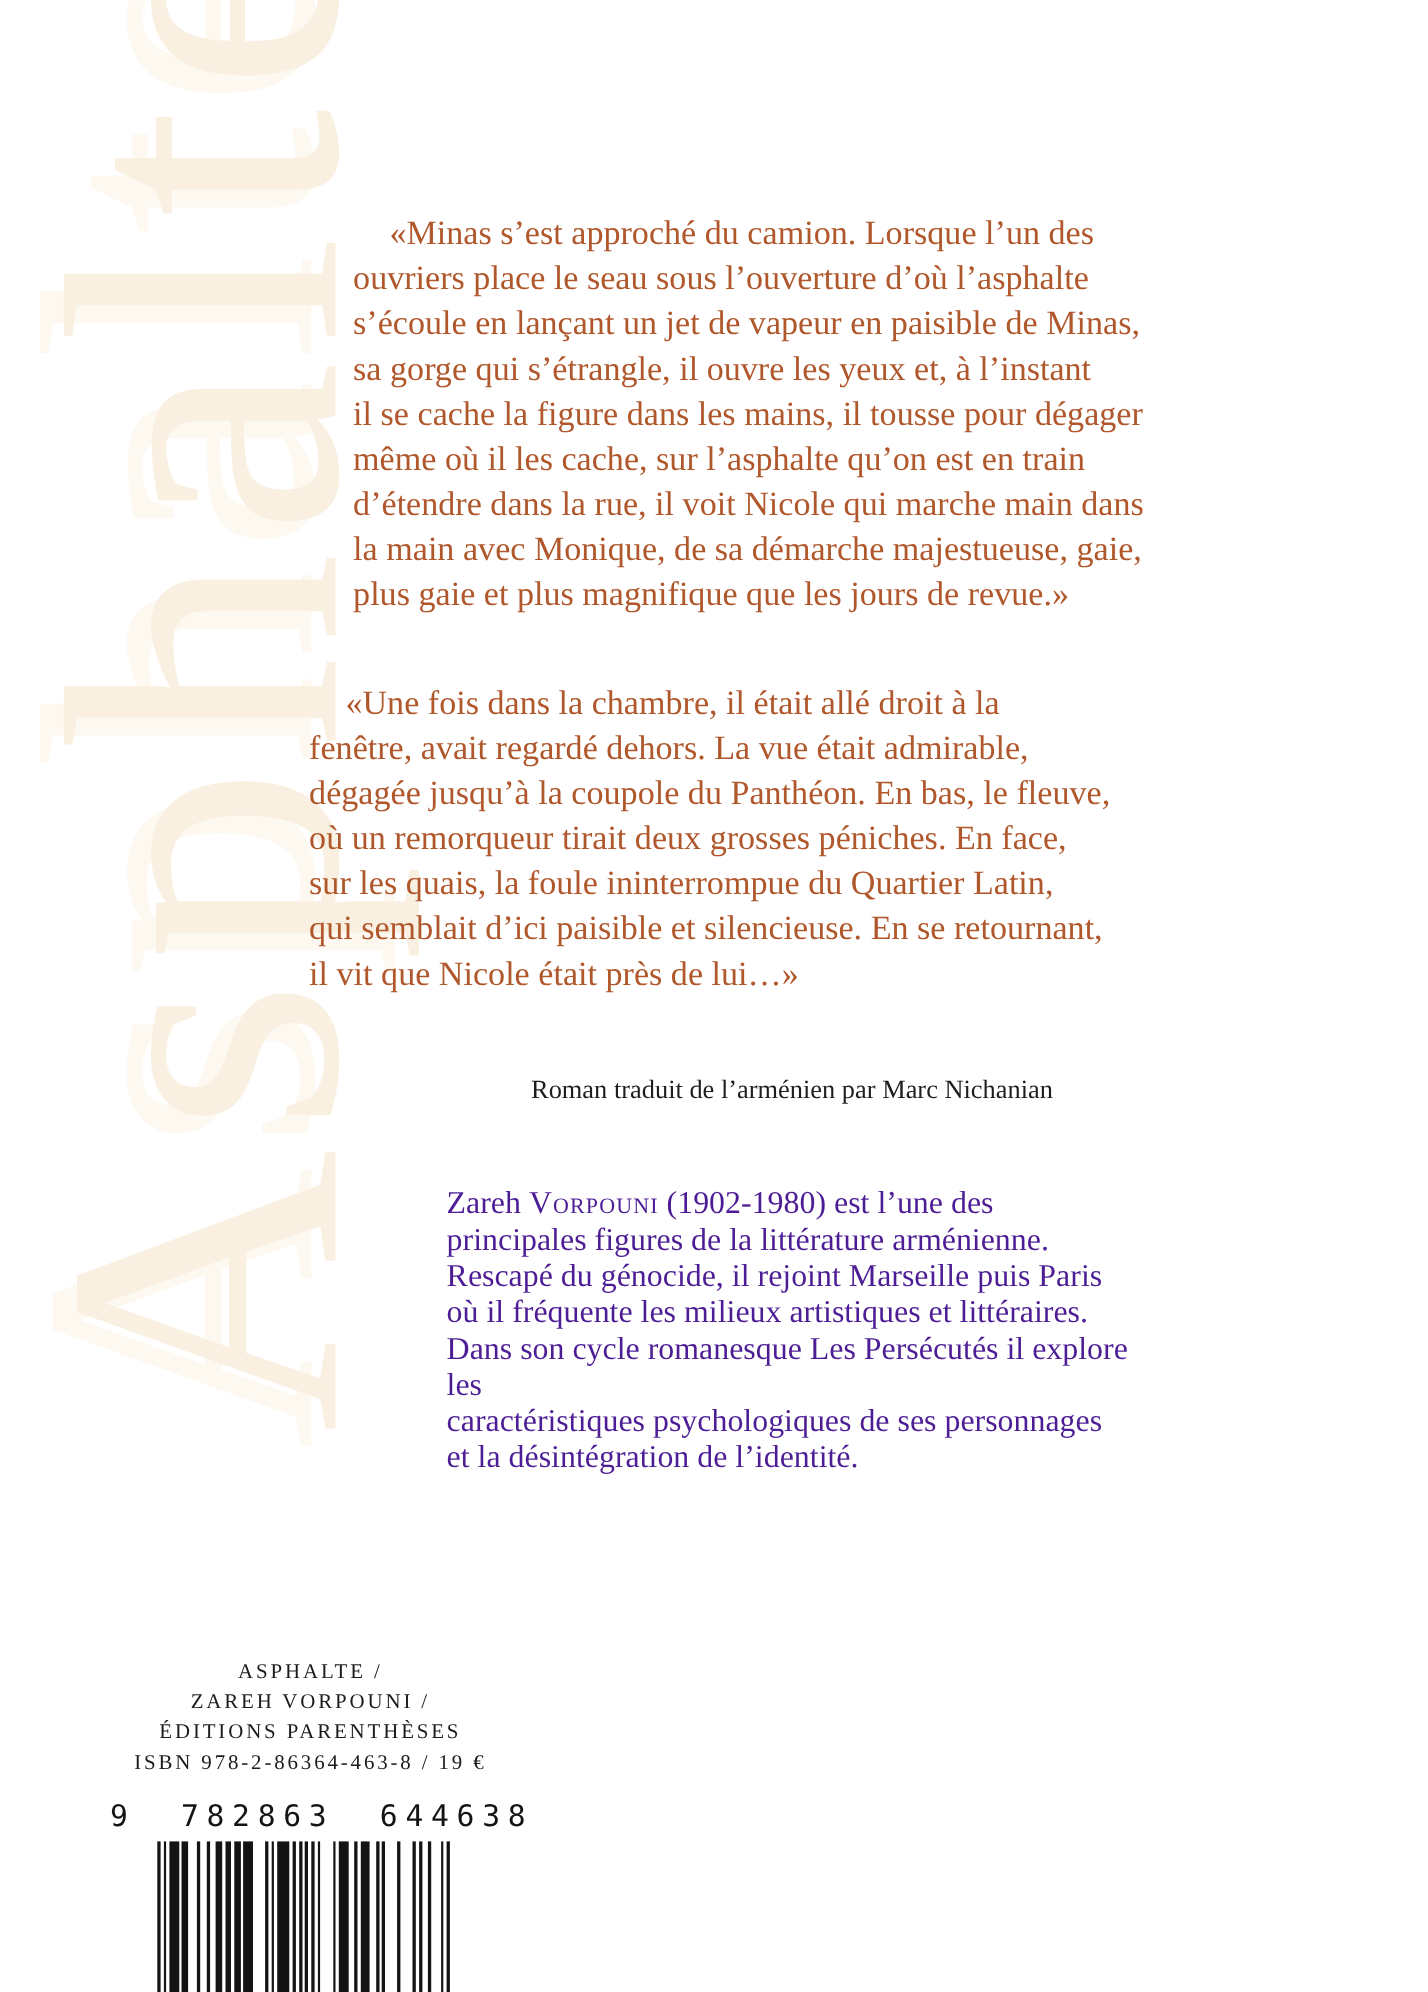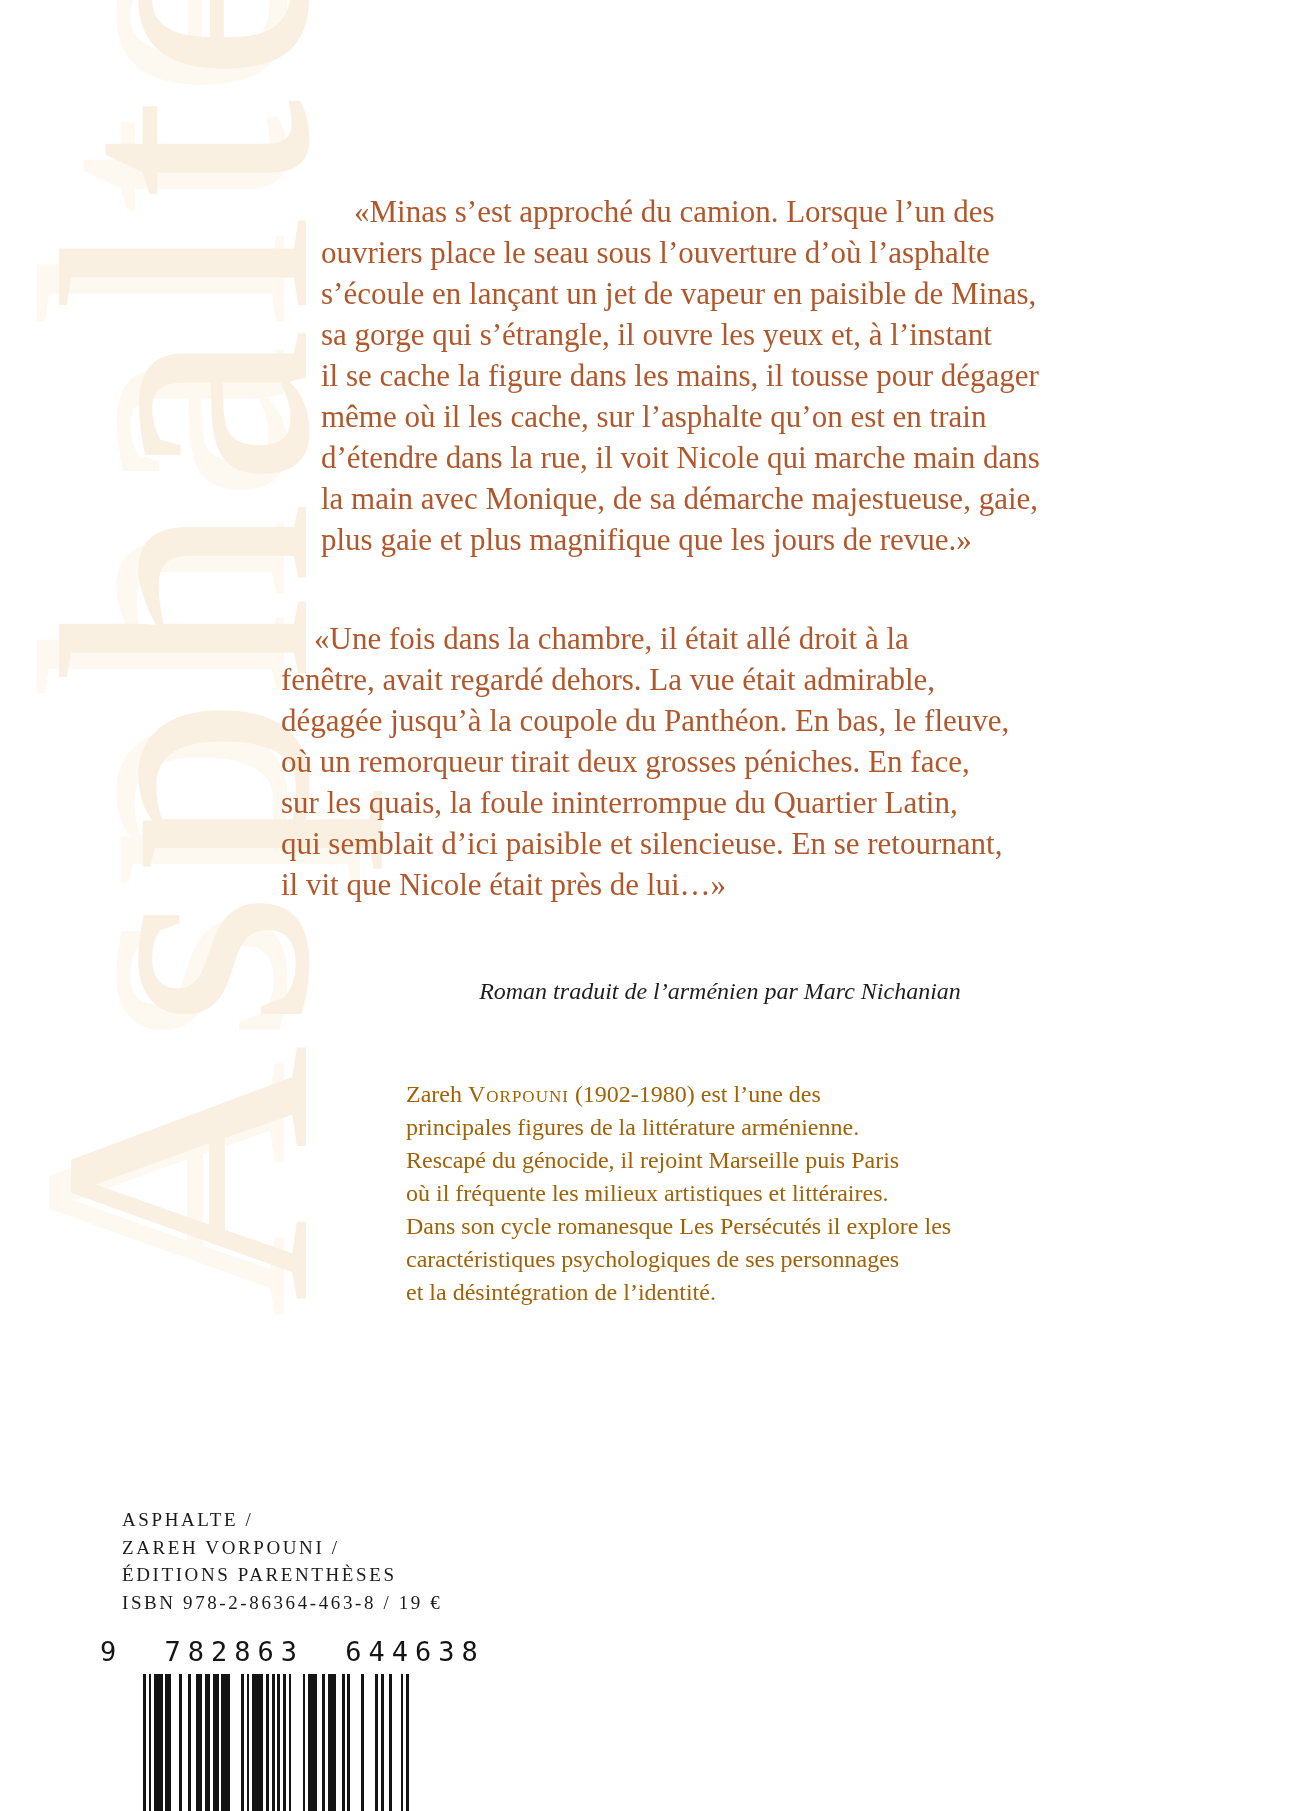--- a/index.html
+++ b/index.html
@@ -38,43 +38,43 @@
   }
   .quote-1 { top:191px;margin-left:40px; }
   .quote-2 { top:618px; }
   .quote .tline:first-child { padding-left:33px; }
 
   .translator {
     position:absolute;
     left:350px; top:978px;
     width:740px;
     text-align:center;
-    font-style:italic;
     font-size:24px;
     color:#1e1e1e;
   }
 
   .bio {
     position:absolute;
     left:406px; top:1078px;
     width:640px;
-    font-size:24px;
+    font-size:29px;
     line-height:33px;
-    color:#a16207;
+    color:#4c1d95;
   }
   .sc { font-variant:small-caps; letter-spacing:1px; }
   .it { }
 
   .credits {
     position:absolute;
     left:122px; top:1506px;
     font-size:19px;
     line-height:27.5px;
     letter-spacing:2.6px;
     color:#1b1b1b;
+    text-align:center;
   }
 
   .barcode-num {
     position:absolute;
     left:100px; top:1636px;
     font-family:"DejaVu Sans Mono", monospace;
     font-size:27px;
     letter-spacing:7px;
     word-spacing:18px;
     color:#141414;

